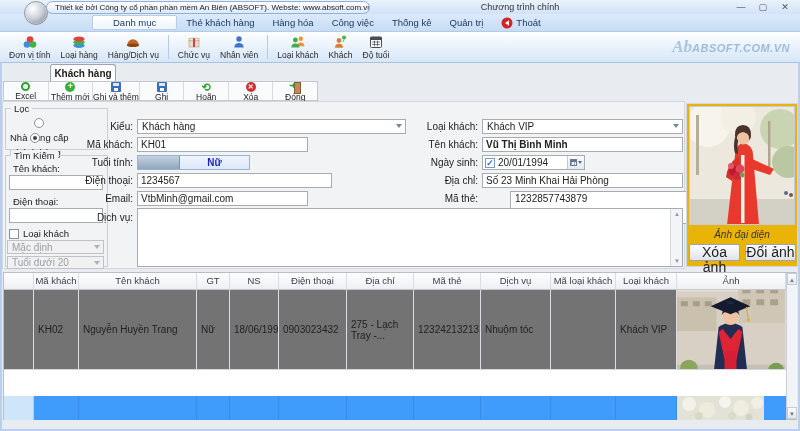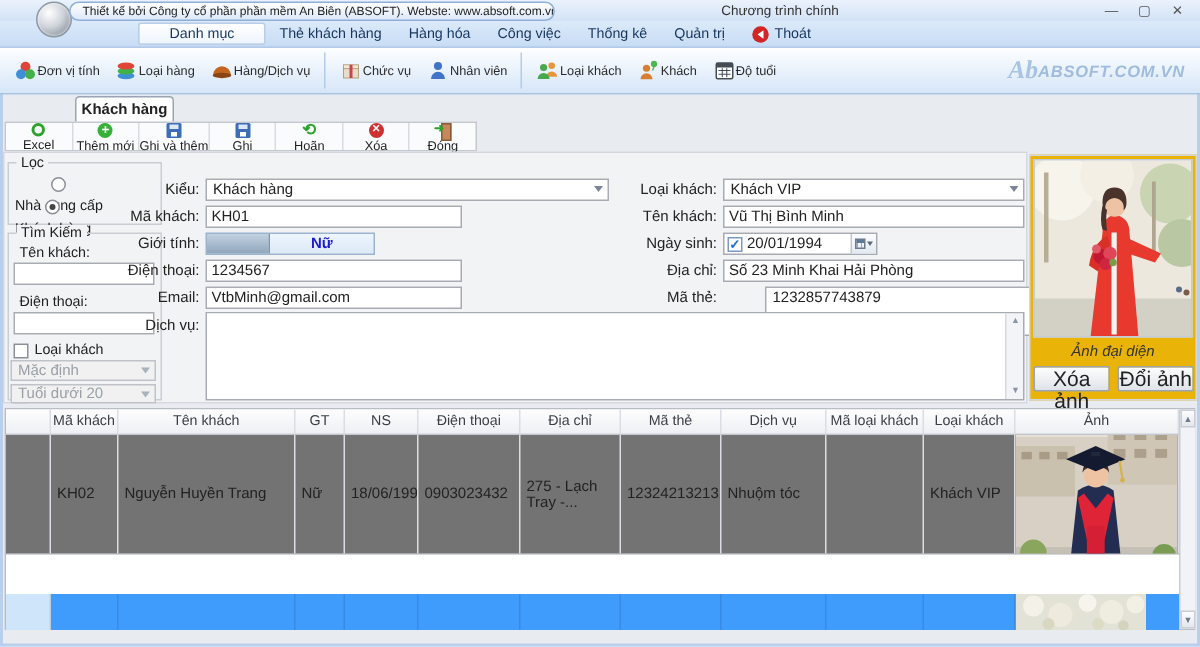--- a/index.html
+++ b/index.html
@@ -21,21 +21,21 @@
 
   
   .menubar { left:0; top:14px; width:800px; height:18px; background:linear-gradient(#dceafa,#c7dcf4);
              border-bottom:1px solid #b3cbe9; display:flex; align-items:center; padding-left:92px; }
   .menu-item { font-size:9.5px; color:#17365d; padding:2px 9px; white-space:nowrap; display:flex; align-items:center; gap:3px; }
   .menu-item.active { background:linear-gradient(#ffffff,#eef5fd); border:1px solid #b9cde6; border-radius:2px; padding:1px 20px; }
 
   
   .toolbar { left:0; top:32px; width:800px; height:31px; background:linear-gradient(#fdfeff,#d6e6f8);
              border-bottom:1px solid #a7c3e2; display:flex; align-items:center; padding:0 4px; }
-  .tb-item { display:flex; flex-direction:row; align-items:center; justify-content:center; padding:1px 5px; }
+  .tb-item { display:flex; flex-direction:column; align-items:center; justify-content:center; padding:1px 5px; }
   .tb-item svg { display:block; }
   .tb-label { font-size:8.5px; color:#2a2a2a; white-space:nowrap; margin-top:0; }
   .tb-sep { width:1px; height:24px; background:#b3cbe8; margin:0 4px; }
   .brand { margin-left:auto; display:flex; align-items:flex-end; padding-right:6px; }
   .brand-ab { font-family:"Liberation Serif", serif; font-style:italic; font-weight:bold; font-size:17px; color:#a9c3e2; line-height:14px; }
   .brand-txt { font-size:11px; font-weight:bold; font-style:italic; color:#9fbbdd; letter-spacing:0.5px; }
 
   
   .content-bg { left:2px; top:63px; width:796px; height:366px; background:#e8ecf1; }
   .tab { left:50px; top:64px; width:66px; height:18px; background:#fdfdfe; border:1px solid #9aa4b2; border-bottom:none;
@@ -321,39 +321,39 @@
   <span>Khách hàng</span><span class="chev"></span>
 </div>
 <span class="lbl" style="left:408px;top:121px;width:70px;">Loại khách:</span>
 <div class="combo" style="left:482px;top:119px;width:201px;height:15px;">
   <span>Khách VIP</span><span class="chev"></span>
 </div>
 
 <span class="lbl" style="left:83px;top:139px;width:50px;">Mã khách:</span>
 <input class="txt" style="left: 137px; top: 137px; width: 171px;" value="KH01">
 <span class="lbl" style="left:408px;top:139px;width:70px;">Tên khách:</span>
-<input class="txt" style="left: 482px; top: 137px; width: 201px;" value="Vũ Thị Bình Minh">
-
-<span class="lbl" style="left:83px;top:157px;width:50px;">Giới tính:</span>
+<input class="txt" style="left: 482px; top: 137px; width: 201px; font-weight: bold;" value="Vũ Thị Bình Minh">
+
+<span class="lbl" style="left:83px;top:157px;width:50px;">Tuổi tính:</span>
 <div class="toggle" style="left:137px;top:155px;">
   <span class="toggle-knob"></span>
   <span class="toggle-text">Nữ</span>
 </div>
 <span class="lbl" style="left:408px;top:157px;width:70px;">Ngày sinh:</span>
 <div class="datefield" style="left:482px;top:155px;">
   <span class="cbx-on">✓</span>
   <span class="dval">20/01/1994</span>
   <span class="dd-btn">
     <span class="cal"></span>
       <span class="chev2"></span>
   </span>
 </div>
 
 <span class="lbl" style="left:83px;top:175px;width:50px;">Điện thoại:</span>
-<input class="txt" style="left: 137px; top: 173px; width: 171px;" value="1234567">
+<input class="txt" style="left: 137px; top: 173px; width: 195px;" value="1234567">
 <span class="lbl" style="left:408px;top:175px;width:70px;">Địa chỉ:</span>
 <input class="txt" style="left: 482px; top: 173px; width: 201px;" value="Số 23 Minh Khai Hải Phòng">
 
 <span class="lbl" style="left:83px;top:193px;width:50px;">Email:</span>
 <input class="txt" style="left: 137px; top: 191px; width: 171px;" value="VtbMinh@gmail.com">
 <span class="lbl" style="left:408px;top:193px;width:70px;">Mã thẻ:</span>
 <div class="combo" style="left:510px;top:191px;width:201px;height:33px;">
   <span>1232857743879</span><span class="chev"></span>
 </div>
 

